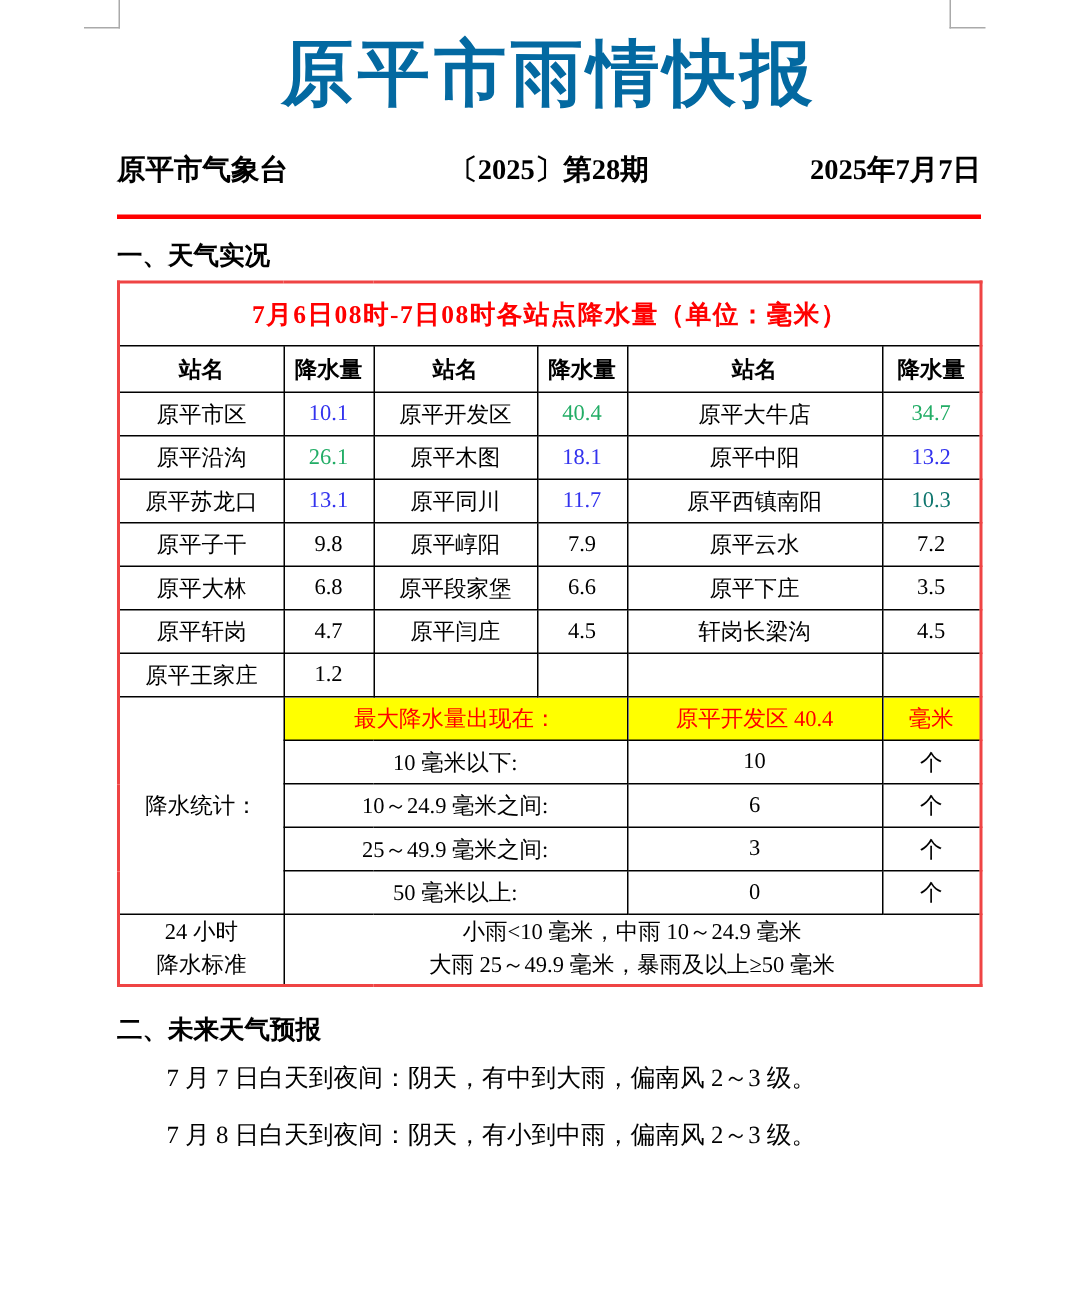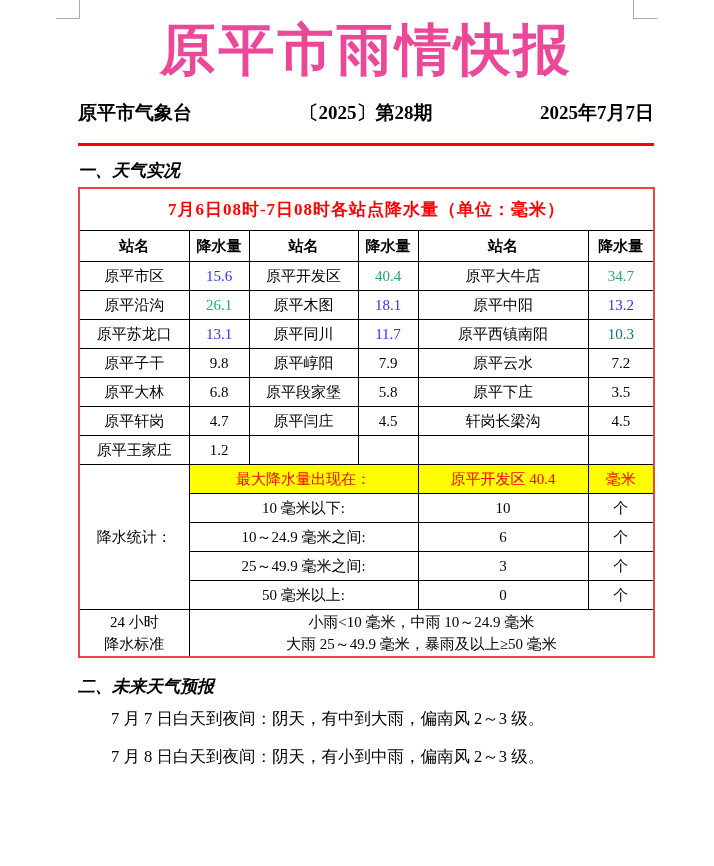--- a/index.html
+++ b/index.html
@@ -2,27 +2,27 @@
 <html><head>
 <meta charset="utf-8">
 <style>
   html,body{margin:0;padding:0;background:#ffffff;}
   .page{position:relative;width:714px;height:866px;background:#ffffff;overflow:hidden;
         font-family:"Liberation Serif","DejaVu Serif",serif;color:#000;}
   .crop{position:absolute;top:0;width:23px;height:18px;}
   .crop-left{left:56px;border-right:1px solid #aaaaaa;border-bottom:1px solid #aaaaaa;}
   .crop-right{left:633px;border-left:1px solid #aaaaaa;border-bottom:1px solid #aaaaaa;}
   .content{position:absolute;left:78px;top:0;width:576px;}
-  .doc-title{margin:20px 0 0 0;text-align:center;color:#ec4899;font-size:56px;line-height:60px;
+  .doc-title{margin:20px 0 0 0;text-align:center;color:#0369a1;font-size:48px;line-height:60px;
              font-weight:bold;letter-spacing:3px;font-family:"Liberation Sans","DejaVu Sans",sans-serif;}
   .meta-row{display:flex;justify-content:space-between;align-items:baseline;margin-top:20px;
             font-weight:bold;font-size:19px;}
   .red-rule{margin-top:17px;height:3px;background:#ff0000;}
   .sec-heading{margin:13px 0 0 0;font-size:17px;font-weight:bold;line-height:24px;
-               font-family:"Liberation Sans","DejaVu Sans",sans-serif;font-style:italic;}
+               font-family:"Liberation Sans","DejaVu Sans",sans-serif;}
   .body-para{margin:3px 0 0 0;font-size:16.5px;line-height:37px;text-indent:2em;text-align:justify;}
   .forecast{margin:2px 0 0 0;font-size:16.5px;line-height:36px;text-indent:2em;}
   table.rain-table{border-collapse:collapse;table-layout:fixed;width:575px;margin-top:4px;
                    border:2px solid #ef4444;}
   table.rain-table td{border:1px solid #000;text-align:center;vertical-align:middle;
                       font-size:15px;padding:0;height:28px;overflow:hidden;}
   tr.t-title td{height:41px;font-weight:bold;color:#ff0000;font-size:17px;letter-spacing:1px;}
   tr.t-head td{font-weight:bold;height:30px;}
   td.hl{background:#ffff00;color:#ff0000;}
   td.s-num{text-align:right;padding-right:10px;}
@@ -67,21 +67,21 @@
         <td>站名</td>
         <td>降水量</td>
         <td>站名</td>
         <td>降水量</td>
         <td>站名</td>
         <td>降水量</td>
       </tr>
 
       <tr>
         <td>原平市区</td>
-        <td style="color: rgb(51, 51, 238);">15.6</td>
+        <td style="color: rgb(51, 51, 238);">10.1</td>
         <td>原平开发区</td>
         <td style="color: rgb(34, 173, 102);">40.4</td>
         <td>原平大牛店</td>
         <td style="color: rgb(34, 173, 102);">34.7</td>
       </tr>
       <tr>
         <td>原平沿沟</td>
         <td style="color: rgb(34, 173, 102);">26.1</td>
         <td>原平木图</td>
         <td style="color: rgb(51, 51, 238);">18.1</td>
@@ -101,21 +101,21 @@
         <td style="color: rgb(0, 0, 0);">9.8</td>
         <td>原平崞阳</td>
         <td style="color: rgb(0, 0, 0);">7.9</td>
         <td>原平云水</td>
         <td style="color: rgb(0, 0, 0);">7.2</td>
       </tr>
       <tr>
         <td>原平大林</td>
         <td style="color: rgb(0, 0, 0);">6.8</td>
         <td>原平段家堡</td>
-        <td style="color: rgb(0, 0, 0);">5.8</td>
+        <td style="color: rgb(0, 0, 0);">6.6</td>
         <td>原平下庄</td>
         <td style="color: rgb(0, 0, 0);">3.5</td>
       </tr>
       <tr>
         <td>原平轩岗</td>
         <td style="color: rgb(0, 0, 0);">4.7</td>
         <td>原平闫庄</td>
         <td style="color: rgb(0, 0, 0);">4.5</td>
         <td>轩岗长梁沟</td>
         <td style="color: rgb(0, 0, 0);">4.5</td>

